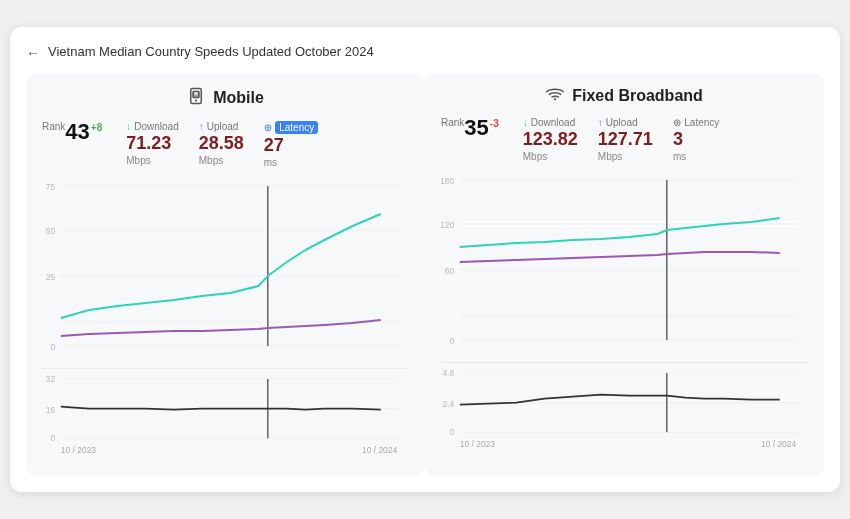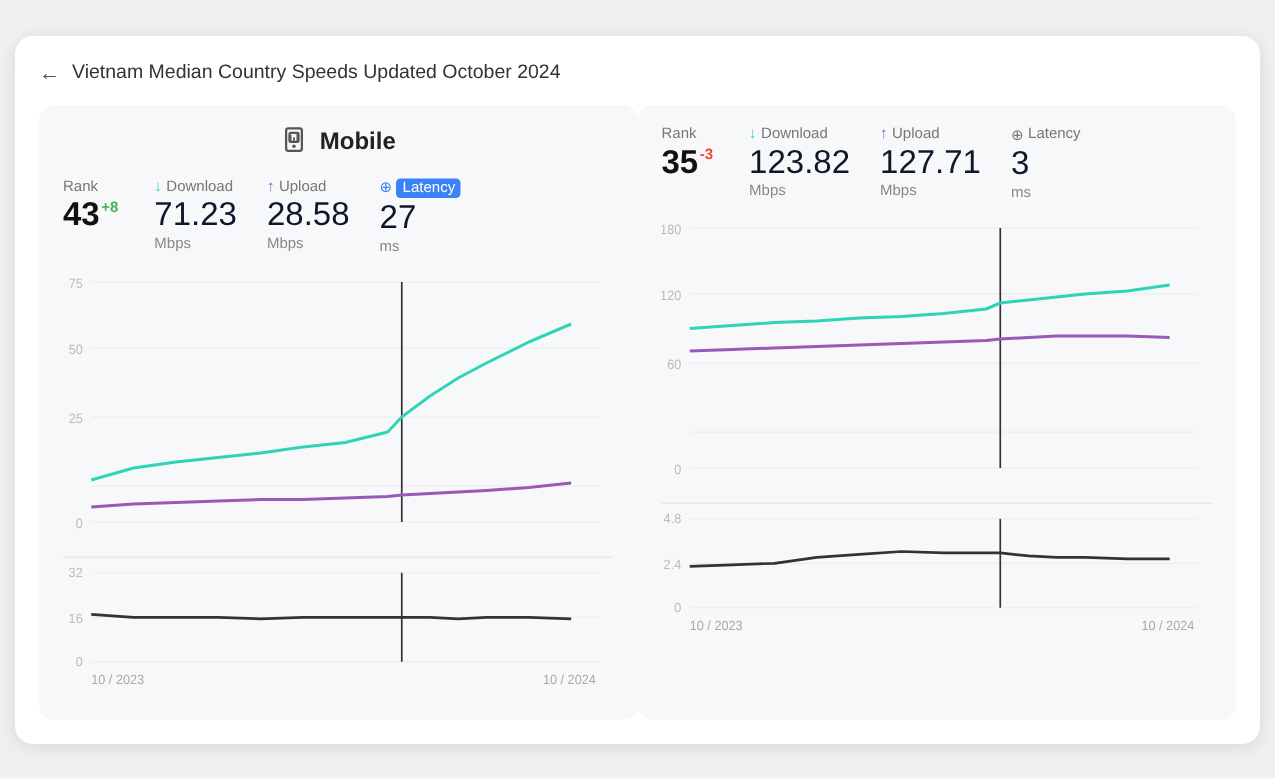--- a/index.html
+++ b/index.html
@@ -64,33 +64,32 @@
     }
     .stat-label {
       font-size: 10px;
       color: #777;
       display: flex;
       align-items: center;
       gap: 3px;
       margin-bottom: 2px;
     }
     .stat-value {
-      font-size: 22px;
-      font-weight: 400;
-      color: #0f172a;
+      font-size: 18px;
+      font-weight: 700;
+      color: #7f1d1d;
       line-height: 1;
     }
     .stat-unit {
       font-size: 10px;
       color: #888;
       margin-top: 3px;
     }
     .rank-block {
       display: flex;
-      flex-direction: column;
       margin-right: 4px;
     }
     .rank-label {
       font-size: 10px;
       color: #777;
       margin-bottom: 2px;
     }
     .rank-value {
       font-size: 22px;
       font-weight: 700;
@@ -231,20 +230,31 @@
 
           <polyline points="20,38 50,40 80,40 110,40 140,41 170,40 200,40 230,40 240,40 260,40 280,41 300,40 330,40 360,41" fill="none" stroke="#333" stroke-width="1.8" stroke-linejoin="round"></polyline>
 
           <text x="20" y="85" font-size="9" fill="#aaa">10 / 2023</text>
           <text x="340" y="85" font-size="9" fill="#aaa">10 / 2024</text>
         </svg>
       </div>
     </div>
 
     <div class="panel">
+      <div class="panel-title">
+        <span>
+          <svg width="18" height="14" viewBox="0 0 24 18" fill="none" stroke="#555" stroke-width="2">
+            <path d="M1 6C5.5 1.5 18.5 1.5 23 6" stroke-linecap="round"></path>
+            <path d="M4.5 9.5C7.5 6.5 16.5 6.5 19.5 9.5" stroke-linecap="round"></path>
+            <path d="M8 13c1.5-1.5 7-1.5 8.5 0" stroke-linecap="round"></path>
+            <circle cx="12" cy="16" r="1.5" fill="#555" stroke="none"></circle>
+          </svg>
+        </span>
+        <span>Fixed Broadband</span>
+      </div>
 
       <div class="stats-row">
         <div class="rank-block">
           <div class="rank-label">Rank</div>
           <div class="rank-value">
             <span>35</span>
             <span class="rank-change negative">-3</span>
           </div>
         </div>
         <div class="stat-block">

